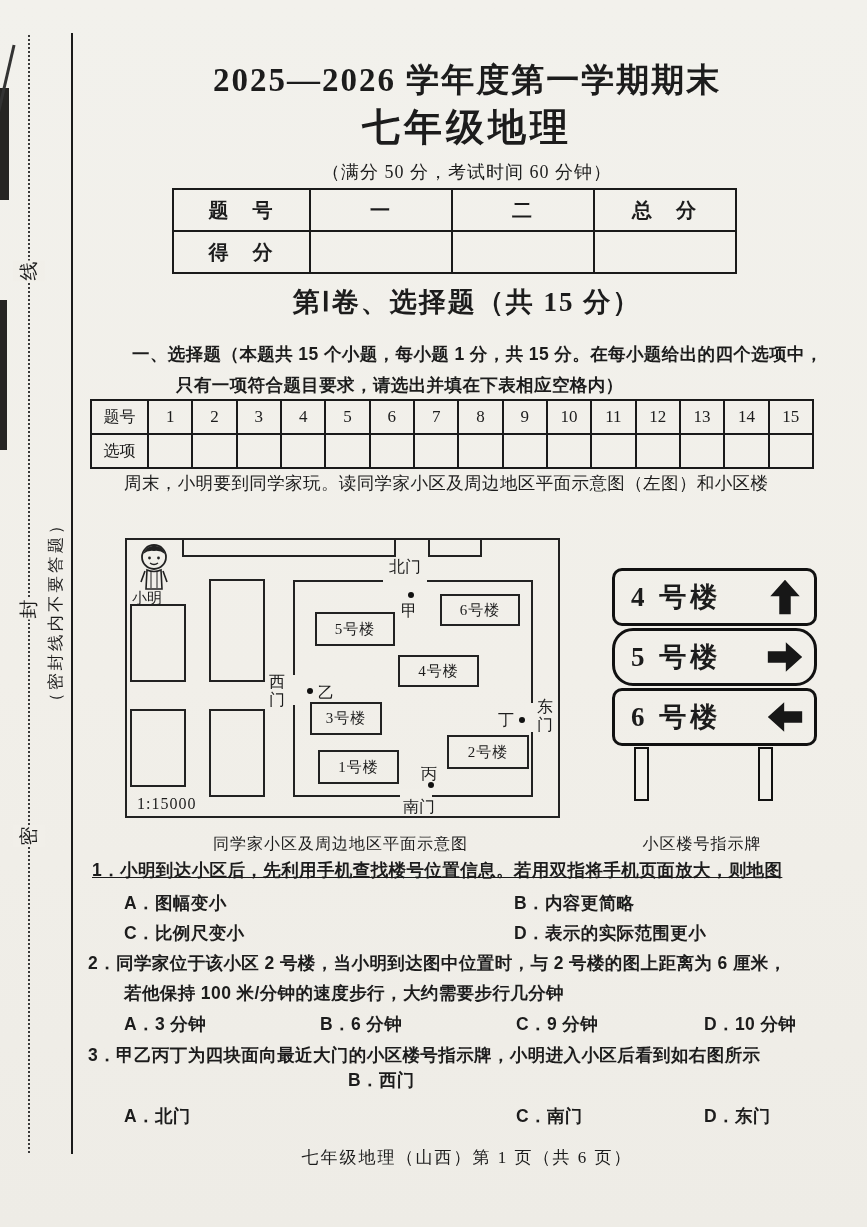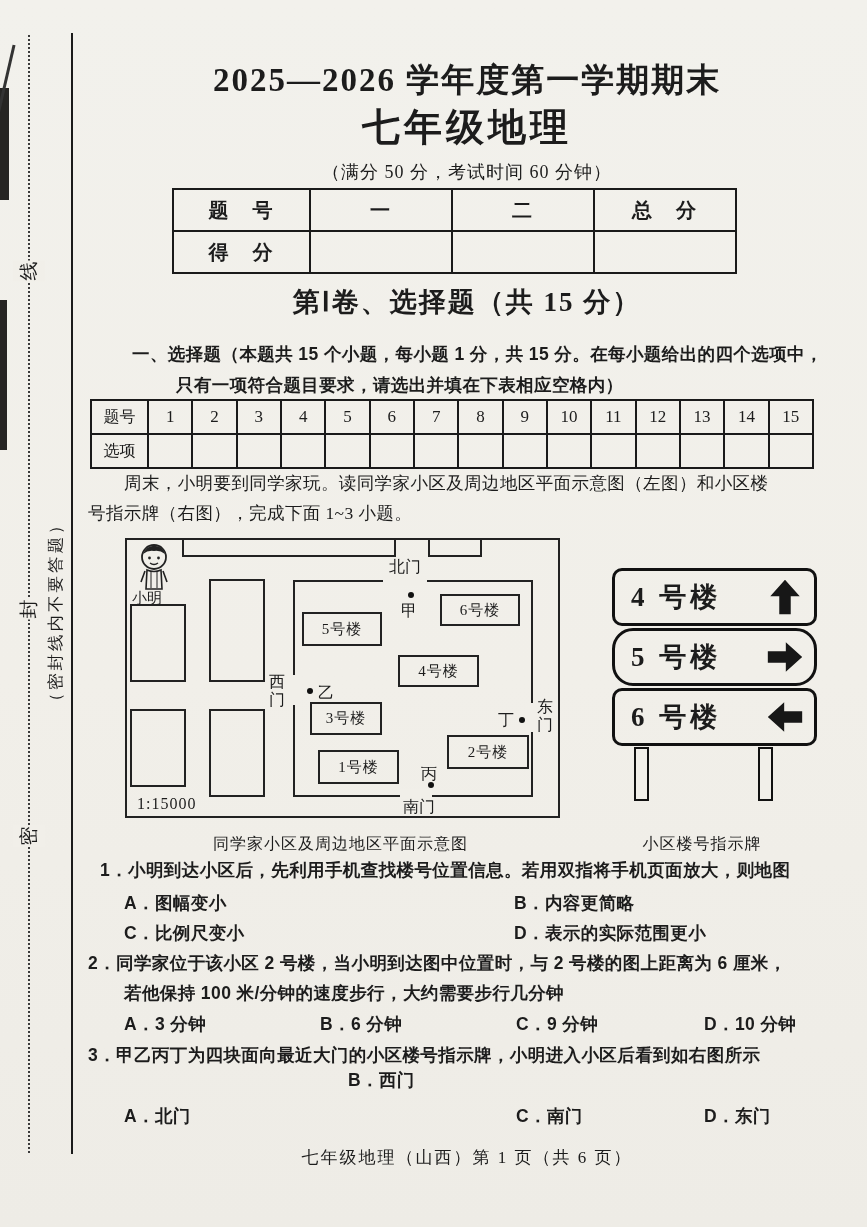--- a/index.html
+++ b/index.html
@@ -178,21 +178,20 @@
       <td></td>
       <td></td>
       <td></td>
       <td></td>
     </tr>
   </tbody>
     </table>
 
   <div class="abs kai" style="left:88px;top:468px;">
     <div class="l1">周末，小明要到同学家玩。读同学家小区及周边地区平面示意图（左图）和小区楼</div>
-    <div>号指示牌（右图），完成下面 1~3 小题。</div>
   </div>
 
   <div class="abs map" style="left:125px;top:538px;width:431px;height:276px;">
 
     <svg class="abs" style="left:6px;top:2px;" width="42" height="48" viewBox="0 0 42 48">
       <circle cx="21" cy="15" r="12" fill="none" stroke="#222" stroke-width="1.8"></circle>
       <path d="M10,12 Q14,3 21,4 Q29,3 32,12 Q27,8 21,9 Q15,8 10,12 Z" fill="#222"></path>
       <circle cx="16.5" cy="16" r="1.4" fill="#222"></circle>
       <circle cx="25.5" cy="16" r="1.4" fill="#222"></circle>
       <path d="M17,21 Q21,24 25,21" fill="none" stroke="#222" stroke-width="1.4"></path>
@@ -222,21 +221,21 @@
 
     <div class="dot" style="left:281px;top:52px;"></div>
     <div class="lbl" style="left:274px;top:61px;">甲</div>
     <div class="dot" style="left:180px;top:148px;"></div>
     <div class="lbl" style="left:191px;top:143px;">乙</div>
     <div class="dot" style="left:301px;top:242px;"></div>
     <div class="lbl" style="left:294px;top:224px;">丙</div>
     <div class="dot" style="left:392px;top:177px;"></div>
     <div class="lbl" style="left:371px;top:170px;">丁</div>
 
-    <div class="bld" style="left:175px;top:72px;width:76px;height:30px;">5号楼</div>
+    <div class="bld" style="left:188px;top:72px;width:76px;height:30px;">5号楼</div>
     <div class="bld" style="left:313px;top:54px;width:76px;height:28px;">6号楼</div>
     <div class="bld" style="left:271px;top:115px;width:77px;height:28px;text-align:right;">4号楼</div>
     <div class="bld" style="left:183px;top:162px;width:68px;height:29px;">3号楼</div>
     <div class="bld" style="left:191px;top:210px;width:77px;height:30px;">1号楼</div>
     <div class="bld" style="left:320px;top:195px;width:78px;height:30px;">2号楼</div>
 
     <div class="scale" style="left:10px;top:255px;">1:15000</div>
   </div>
 
   <div class="abs" style="left:612px;top:568px;width:180px;height:228px;">
@@ -258,21 +257,21 @@
         <polygon points="20,1 38,21 27,21 27,43 13,43 13,21 2,21" fill="#171717"></polygon>
       </svg>
     </div>
     <div class="leg" style="left:22px;top:179px;"></div>
     <div class="leg" style="left:146px;top:179px;"></div>
   </div>
 
   <div class="abs caption" style="left:125px;top:834px;width:431px;">同学家小区及周边地区平面示意图</div>
   <div class="abs caption" style="left:602px;top:834px;width:200px;">小区楼号指示牌</div>
 
-  <div class="abs qline" style="left:100px;top:858px;">1．小明到达小区后，先利用手机查找楼号位置信息。若用双指将手机页面放大，则地图</div>
+  <div class="abs qline" style="left:92px;top:858px;text-decoration:underline;">1．小明到达小区后，先利用手机查找楼号位置信息。若用双指将手机页面放大，则地图</div>
   <div class="abs opt" style="left:124px;top:891px;">A．图幅变小</div>
   <div class="abs opt" style="left:514px;top:891px;">B．内容更简略</div>
   <div class="abs opt" style="left:124px;top:921px;">C．比例尺变小</div>
   <div class="abs opt" style="left:514px;top:921px;">D．表示的实际范围更小</div>
 
   <div class="abs qline" style="left:88px;top:951px;">2．同学家位于该小区 2 号楼，当小明到达图中位置时，与 2 号楼的图上距离为 6 厘米，</div>
   <div class="abs qline" style="left:124px;top:981px;">若他保持 100 米/分钟的速度步行，大约需要步行几分钟</div>
   <div class="abs opt" style="left:124px;top:1012px;">A．3 分钟</div>
   <div class="abs opt" style="left:320px;top:1012px;">B．6 分钟</div>
   <div class="abs opt" style="left:516px;top:1012px;">C．9 分钟</div>

